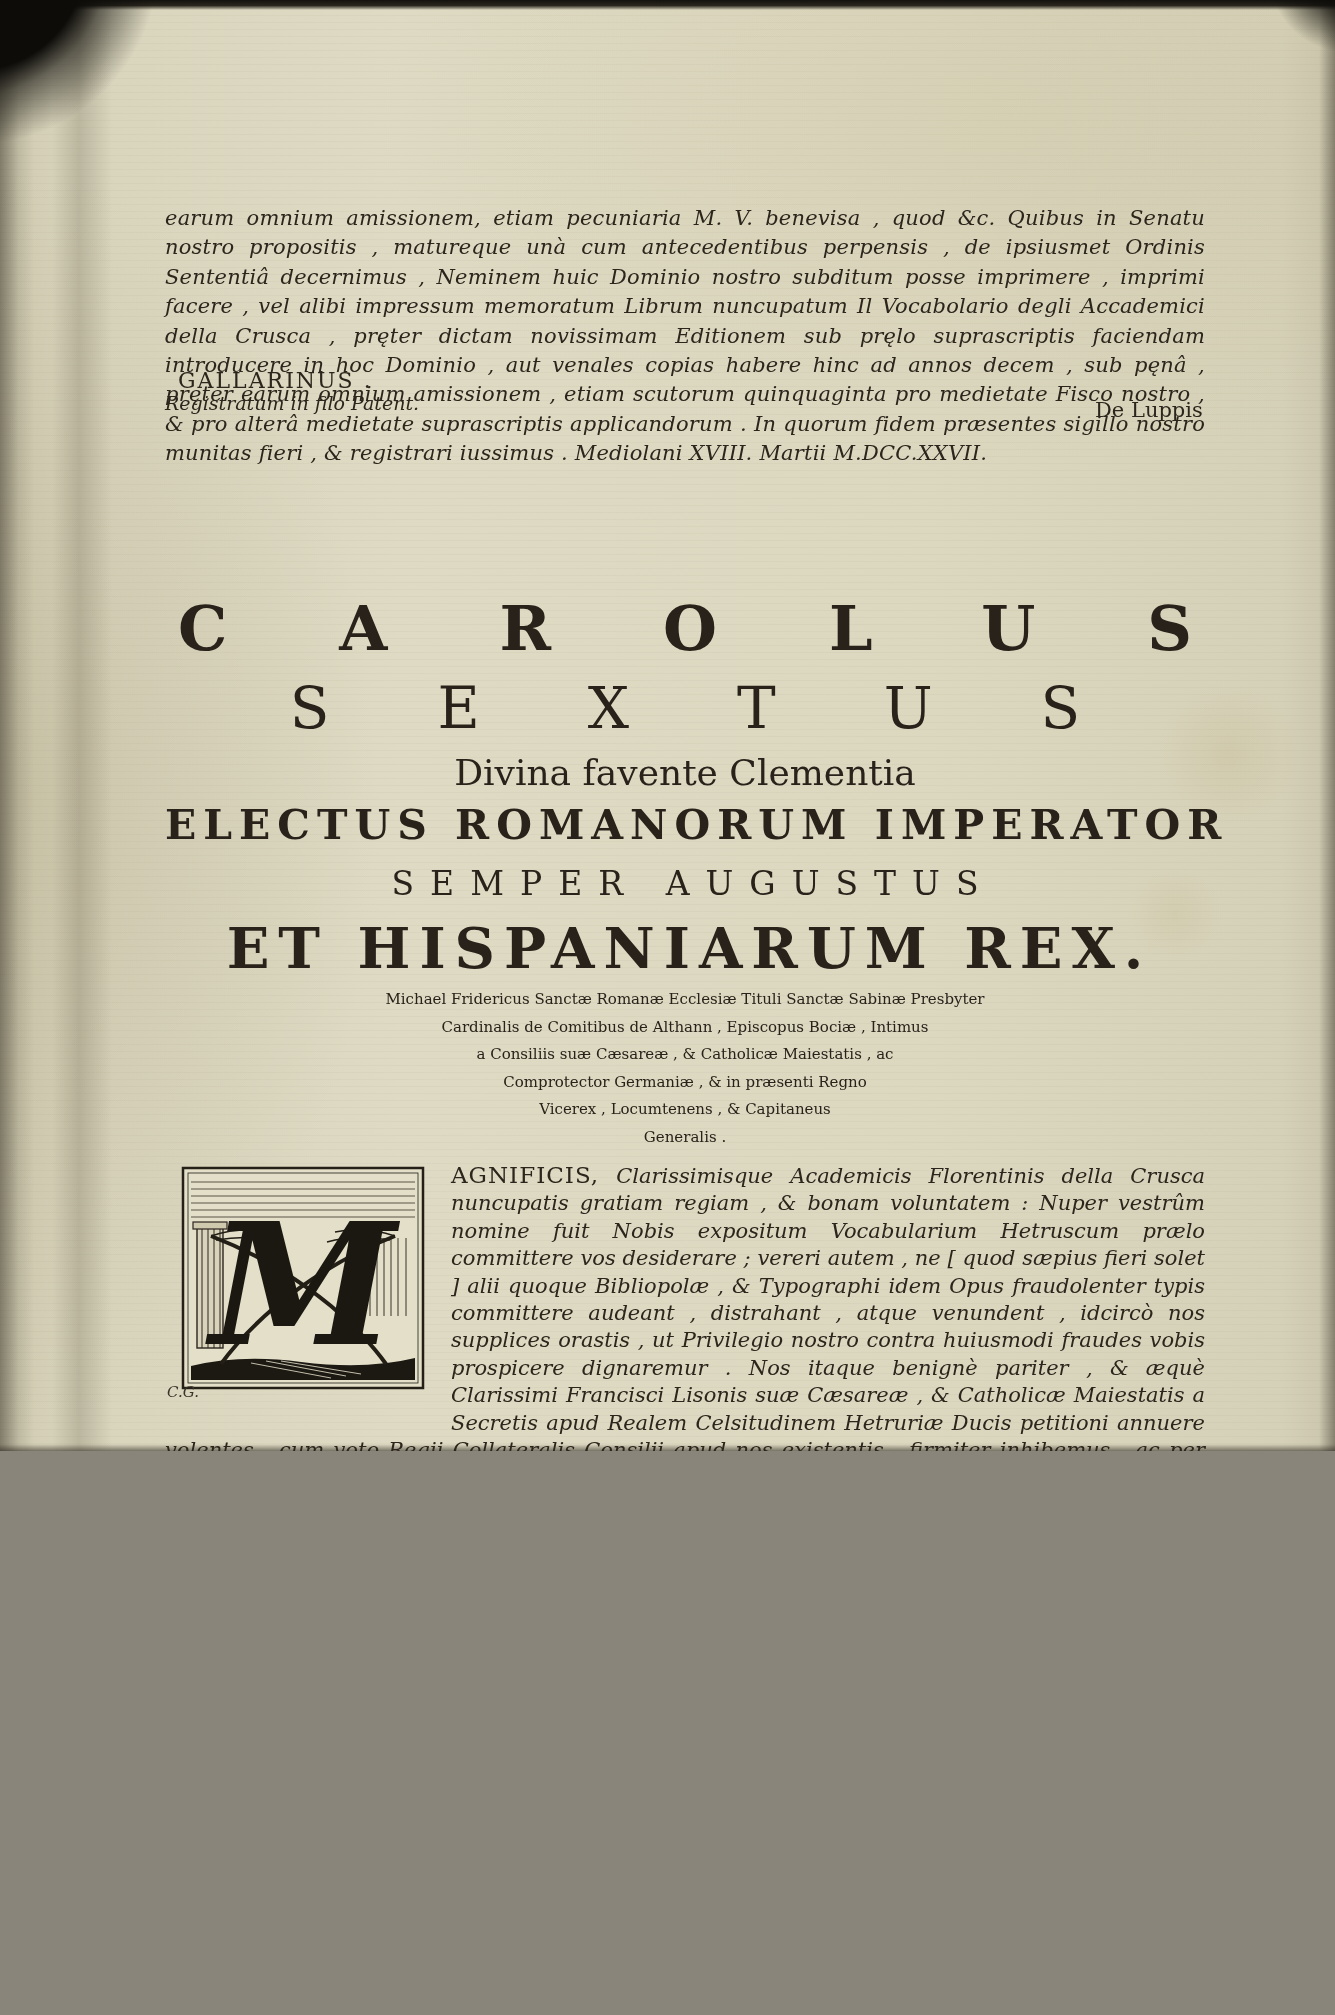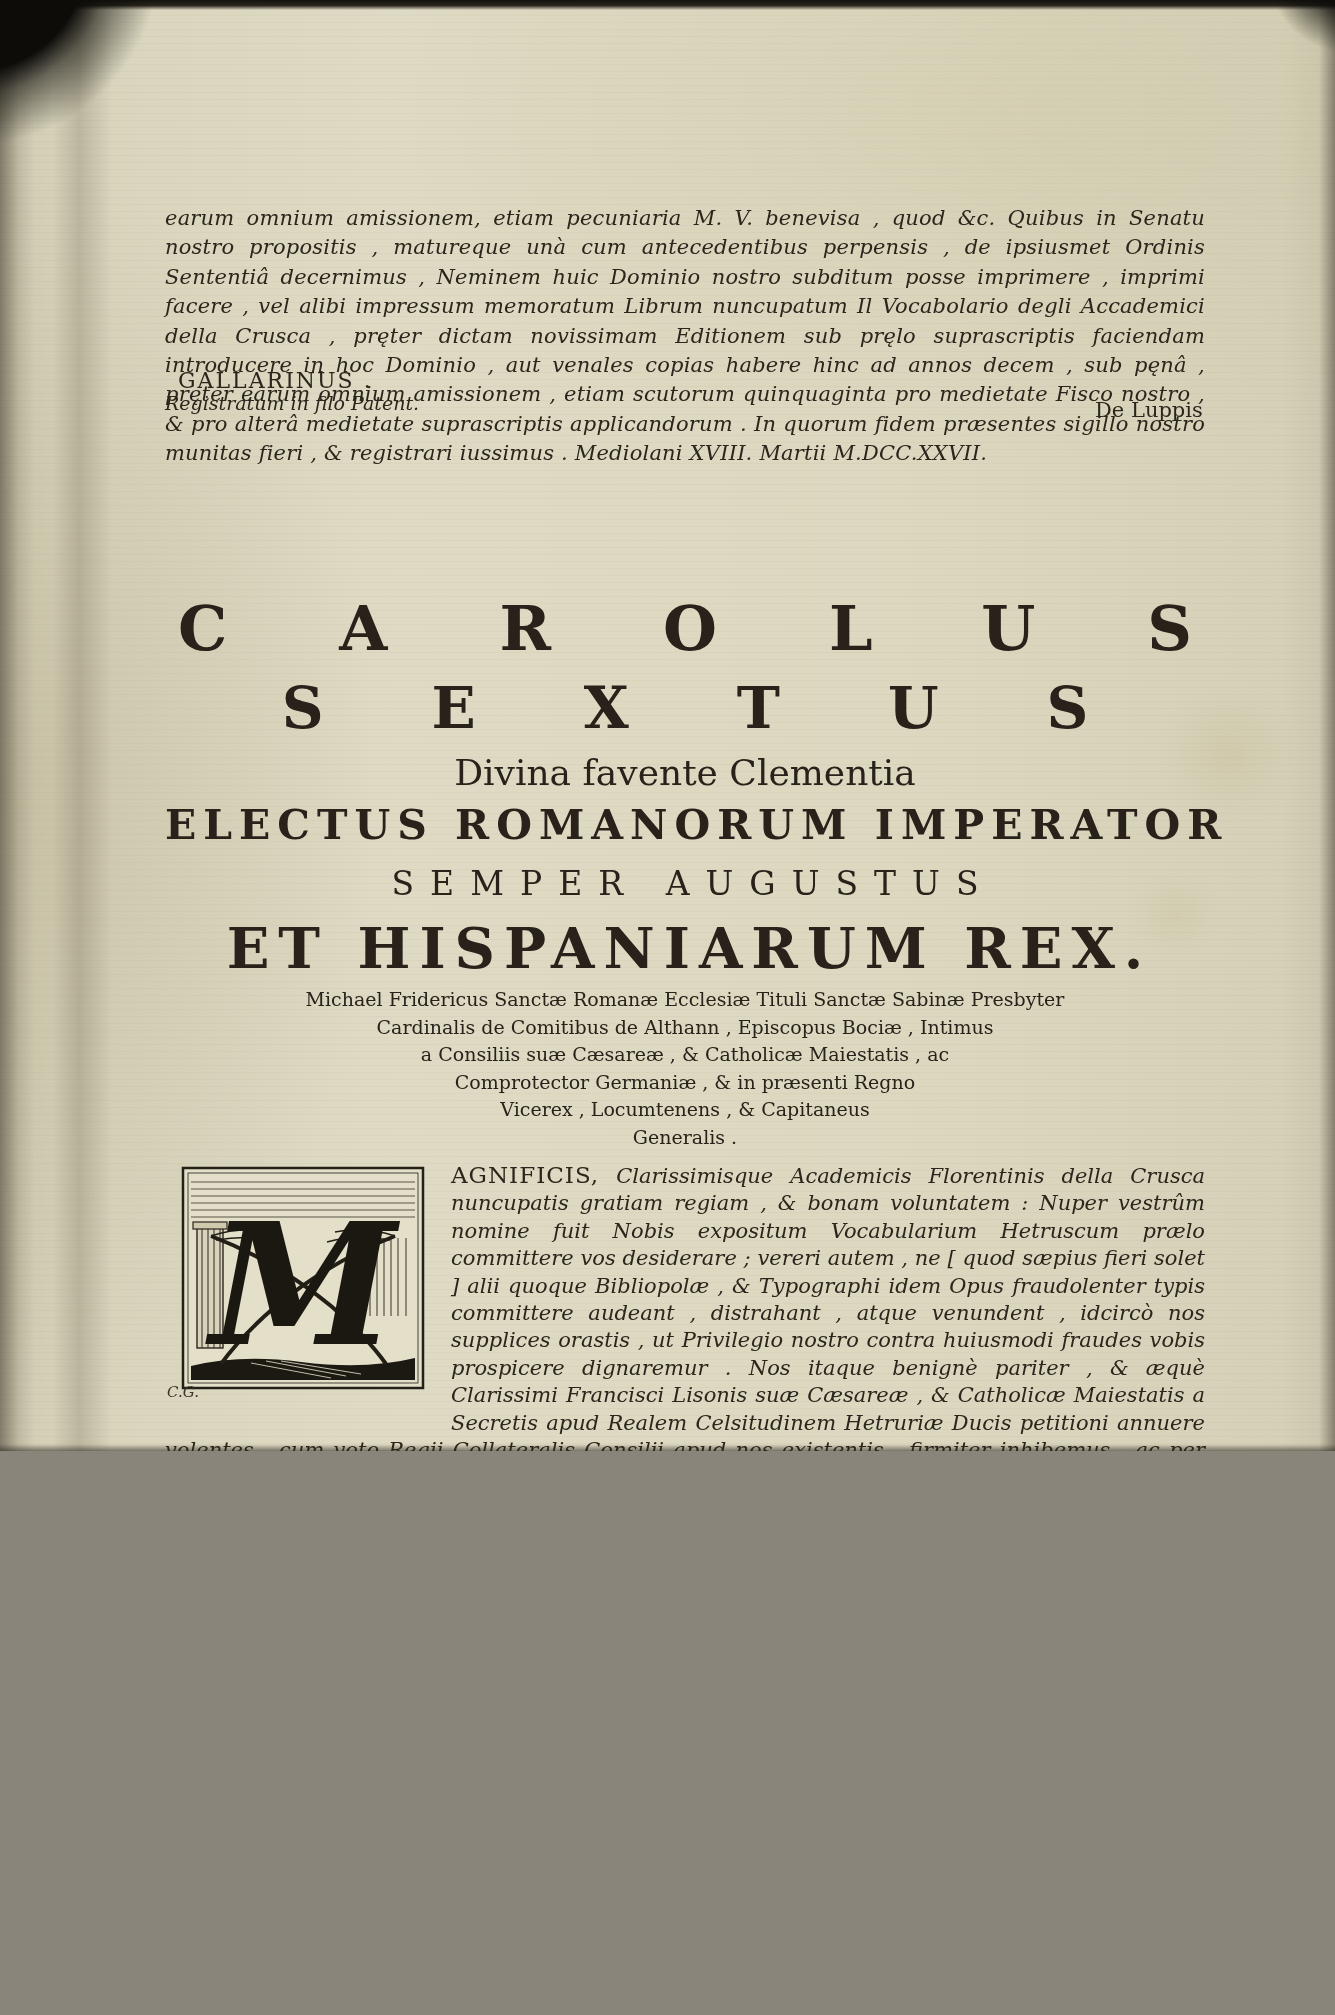--- a/index.html
+++ b/index.html
@@ -54,33 +54,33 @@
     font-style:italic;font-size:19px;color:#2b251c;
   }
   .sig-deluppis{
     position:absolute;left:1095px;top:382px;width:110px;
     font-size:21px;color:#2b251c;margin-top:16px;
   }
 
   .ctr{position:absolute;left:165px;width:1040px;text-align:center;white-space:nowrap;}
   .t-carolus{top:592px;font-size:62px;font-weight:bold;letter-spacing:112px;}
   .t-carolus .sp{letter-spacing:112px;margin-right:-112px;display:inline-block;}
-  .t-sextus{top:674px;font-size:58px;font-weight:bold;}
+  .t-sextus{top:674px;font-size:58px;font-weight:normal;}
   .t-sextus .sp{letter-spacing:108px;margin-right:-108px;display:inline-block;}
   .t-divina{top:752px;font-size:36px;}
   .t-electus{top:801px;font-size:41px;font-weight:bold;}
   .t-electus .sp{letter-spacing:7px;margin-right:-7px;display:inline-block;}
   .t-semper{top:864px;font-size:33px;}
   .t-semper .sp{letter-spacing:16px;margin-right:-16px;display:inline-block;}
   .t-rex{top:915px;font-size:56px;font-weight:bold;}
   .t-rex .sp{letter-spacing:9px;margin-right:-9px;display:inline-block;}
 
   .address{
     position:absolute;left:165px;width:1040px;top:986px;
-    text-align:center;font-size:19px;line-height:27.6px;color:#28221a;
+    text-align:center;font-size:15px;line-height:27.6px;color:#28221a;
   }
 
   .main-para{
     top:1162px;
     font-style:italic;
     font-size:21px;line-height:27.4px;
     text-align:justify;
     color:#2b251c;
   }
   .main-para .opening{

